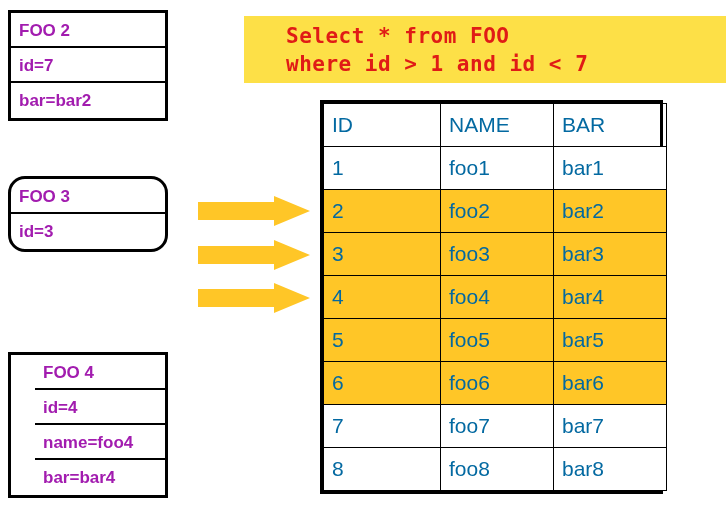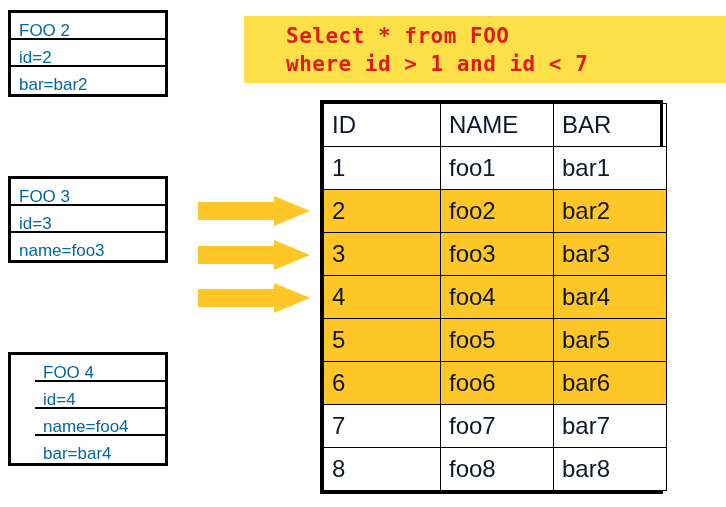--- a/index.html
+++ b/index.html
@@ -18,31 +18,31 @@
   
   .entity-box {
     position: absolute;
     left: 8px;
     width: 160px;
     border: 3px solid #000000;
     background: #ffffff;
     box-sizing: border-box;
   }
   #entity-0 { top: 10px; }
-  #entity-1 { top: 176px; }
+  #entity-1 { top: 176px; border-radius: 17px; }
   #entity-2 { top: 352px; padding-left: 24px; }
 
   .entity-row {
-    height: 27px;
+    height: 35px;
     line-height: 35px;
     border-bottom: 2px solid #000000;
     padding-left: 8px;
     font-size: 17px;
-    font-weight: normal;
-    color: #0369a1;
+    font-weight: bold;
+    color: #a21caf;
     box-sizing: border-box;
     white-space: nowrap;
     overflow: hidden;
   }
   .entity-row:last-child { border-bottom: none; }
   .entity-row.title { font-size: 17px; }
 
   
   .arrow {
     position: absolute;
@@ -88,45 +88,44 @@
   }
   #result-table table {
     border-collapse: collapse;
     width: 100%;
     table-layout: fixed;
   }
   #result-table td {
     height: 42px;
     border: 1.5px solid #000000;
     padding: 0 0 0 8px;
-    font-size: 24px;
-    color: #0f172a;
+    font-size: 21px;
+    color: #0369a1;
     font-family: "Liberation Sans", sans-serif;
     white-space: nowrap;
     overflow: hidden;
   }
   #result-table col.c-id   { width: 117px; }
   #result-table col.c-name { width: 113px; }
   #result-table col.c-bar  { width: 113px; }
   tr.highlight td { background: #ffc627; }
   tr.plain td { background: #ffffff; }
 </style>
 </head>
 <body>
 
 <div class="entity-box" id="entity-0">
   <div class="entity-row title">FOO 2</div>
-  <div class="entity-row">id=2</div>
+  <div class="entity-row">id=7</div>
   <div class="entity-row">bar=bar2</div>
 </div>
 
 <div class="entity-box" id="entity-1">
   <div class="entity-row title">FOO 3</div>
   <div class="entity-row">id=3</div>
-  <div class="entity-row">name=foo3</div>
 </div>
 
 <div class="entity-box" id="entity-2">
   <div class="entity-row title">FOO 4</div>
   <div class="entity-row">id=4</div>
   <div class="entity-row">name=foo4</div>
   <div class="entity-row">bar=bar4</div>
 </div>
 
 <div class="arrow" id="arrow-0">

